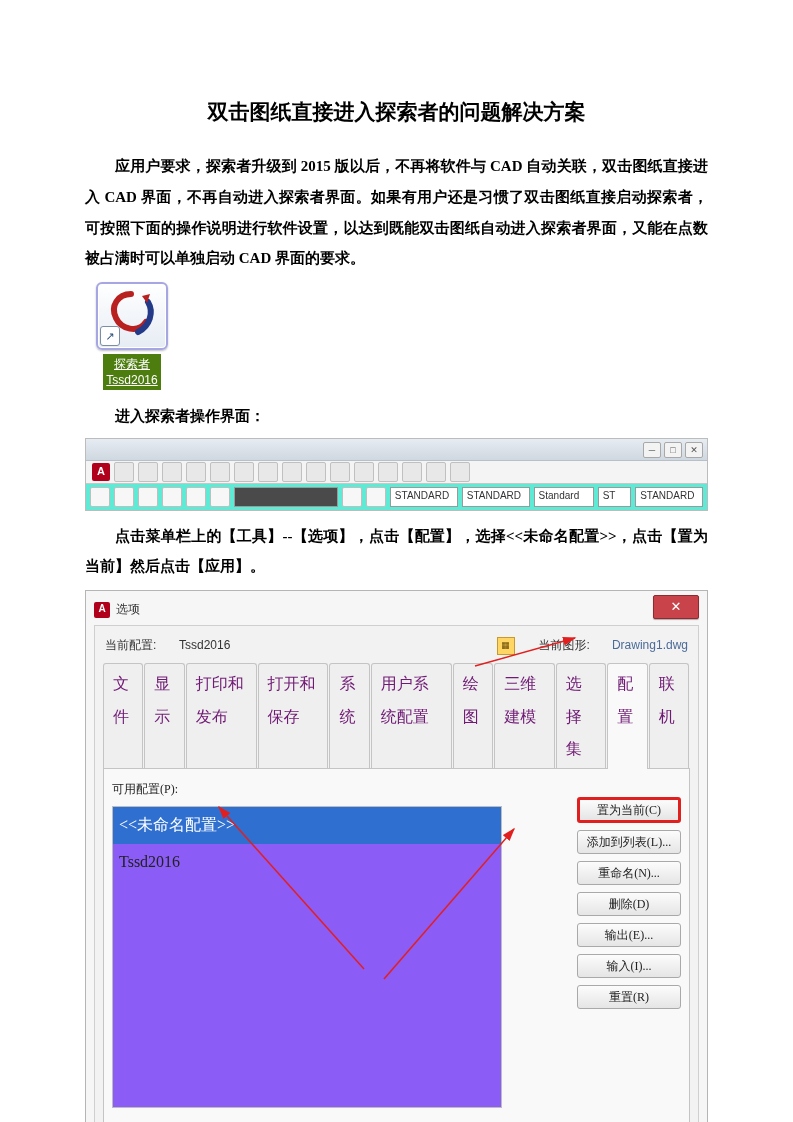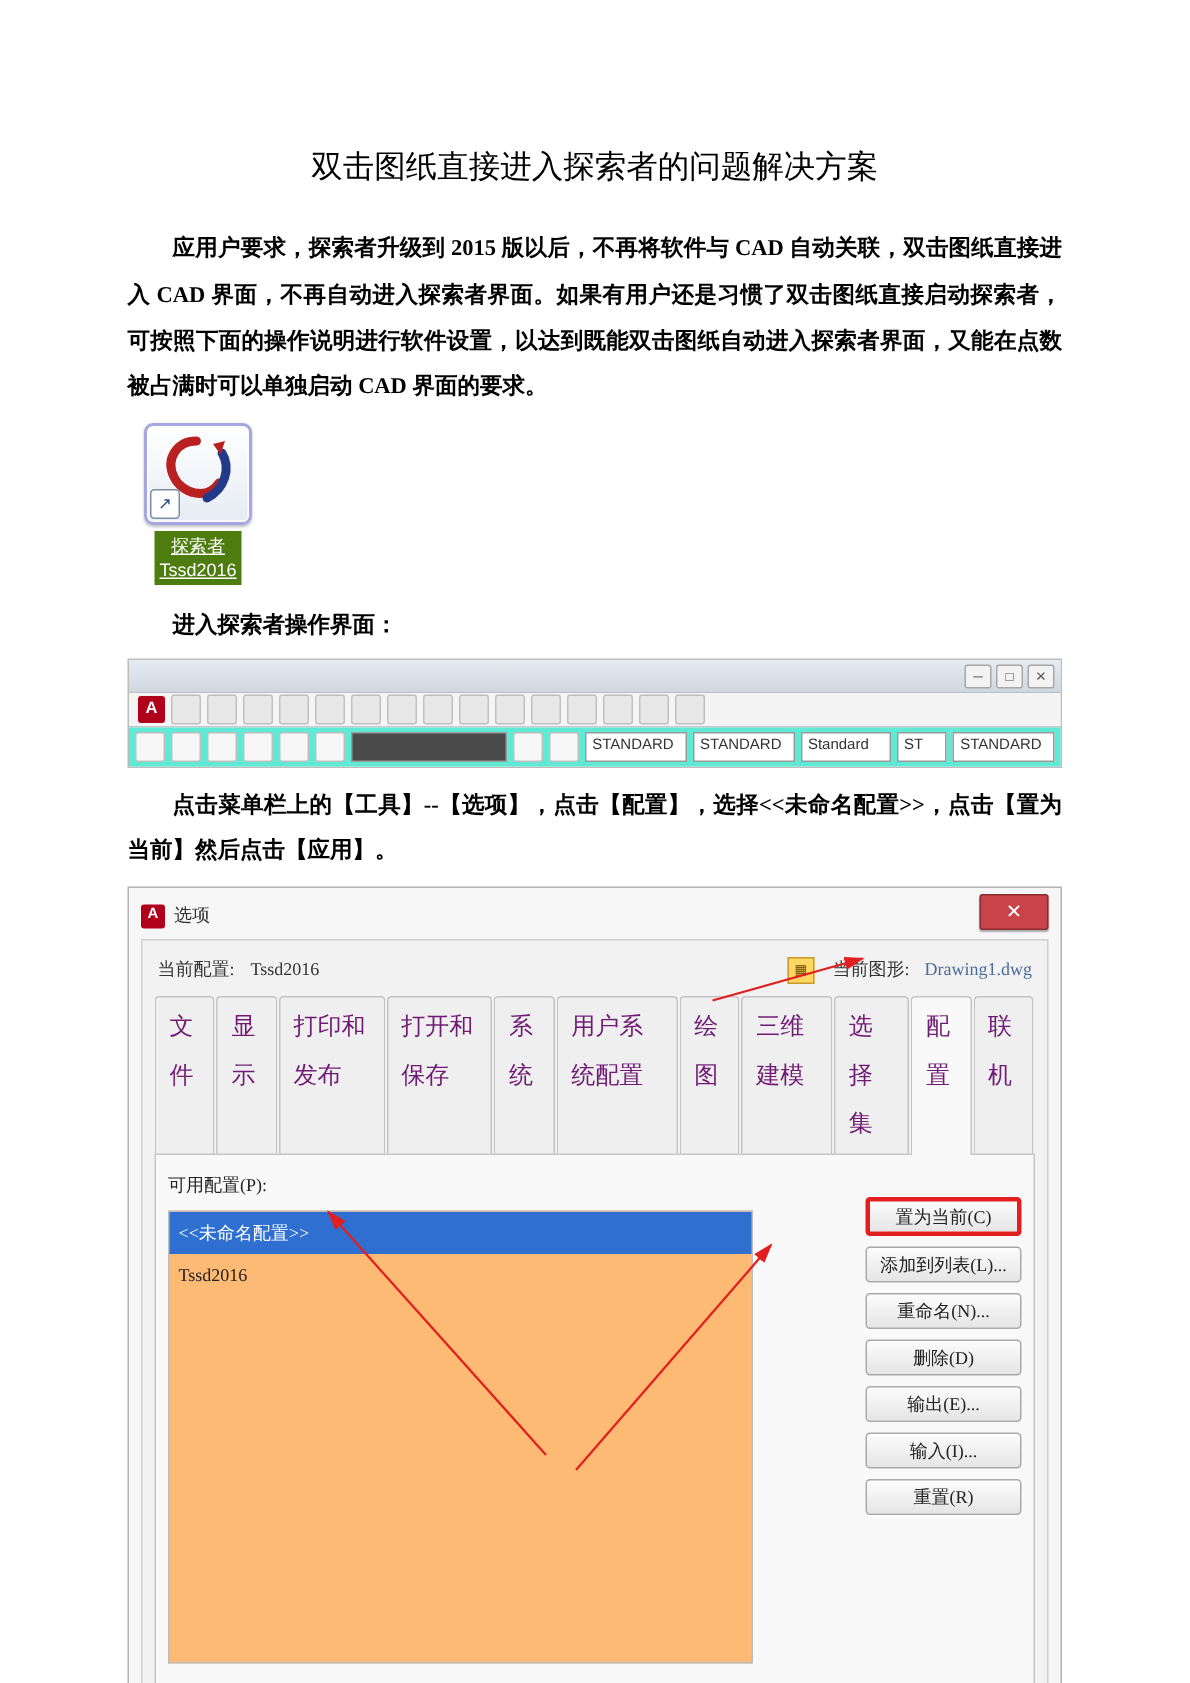--- a/index.html
+++ b/index.html
@@ -11,21 +11,21 @@
   }
   .page {
     padding: 90px 85px 40px 85px;
     color: #000;
     font-size: 15px;
     line-height: 2.05;
   }
   h1.title {
     font-family: "SimHei", "黑体", sans-serif;
     font-size: 21px;
-    font-weight: normal;
+    font-weight: bold;
     text-align: center;
     margin: 0 0 18px 0;
   }
   p.body {
     margin: 0 0 4px 0;
     text-align: justify;
     text-indent: 2em;
     font-weight: bold;
   }
 
@@ -142,23 +142,23 @@
     box-shadow:0 1px 1px rgba(0,0,0,.3);
   }
 
   .dlg-inner{
     margin:0 8px 8px 8px;
     border:1px solid #cfcfcf;
     background:#f2f2f2;
     position:relative;
   }
   .dlg-inner .row1{
-    display:flex; align-items:center; gap:6px;
+    display:flex; align-items:center; gap:18px;
     padding:7px 10px 4px 10px;
-    font-family:Liberation Serif, serif; font-size:12px; color:#333;
+    font-family:Liberation Sans, sans-serif; font-size:12px; color:#333;
   }
   .dlg-inner .row1 .left-lbl{min-width:56px;}
   .dlg-inner .row1 .mid{flex:0 0 120px;}
   .dlg-inner .row1 .picon{
     width:16px;height:16px; background:#ffd564; border:1px solid #c79a2b; margin-left:auto;
     display:flex;align-items:center;justify-content:center; font-size:9px; color:#6b4d00;
   }
   .dlg-inner .row1 .fname{ color:#4b6b99; }
 
   .dlg-inner .tabs{
@@ -179,22 +179,22 @@
     border:1px solid #c4c4c4;
     background:#f9f9f9;
     min-height:340px;
     position:relative;
     padding:8px;
   }
   .dlg-inner .panel .plabel{
     font-family:"SimSun",serif; font-size:12px; color:#222; margin-bottom:4px;
   }
   .dlg-inner .panel .listbox{
-    background:#fdba74; border:1px solid #bdbdbd; height:300px; width:388px;
-    font-family:"SimSun",serif; font-size:12px;
+    background:#8b5cf6; border:1px solid #bdbdbd; height:300px; width:388px;
+    font-family:"SimSun",serif; font-size:16px;
   }
   .dlg-inner .panel .listbox .li{
     padding:2px 6px; color:#222;
   }
   .dlg-inner .panel .listbox .li.sel{
     background:#2f6fd0; color:#fff;
   }
 
   .dlg-inner .panel .sidebtns{
     position:absolute; right:8px; top:28px; width:104px;

